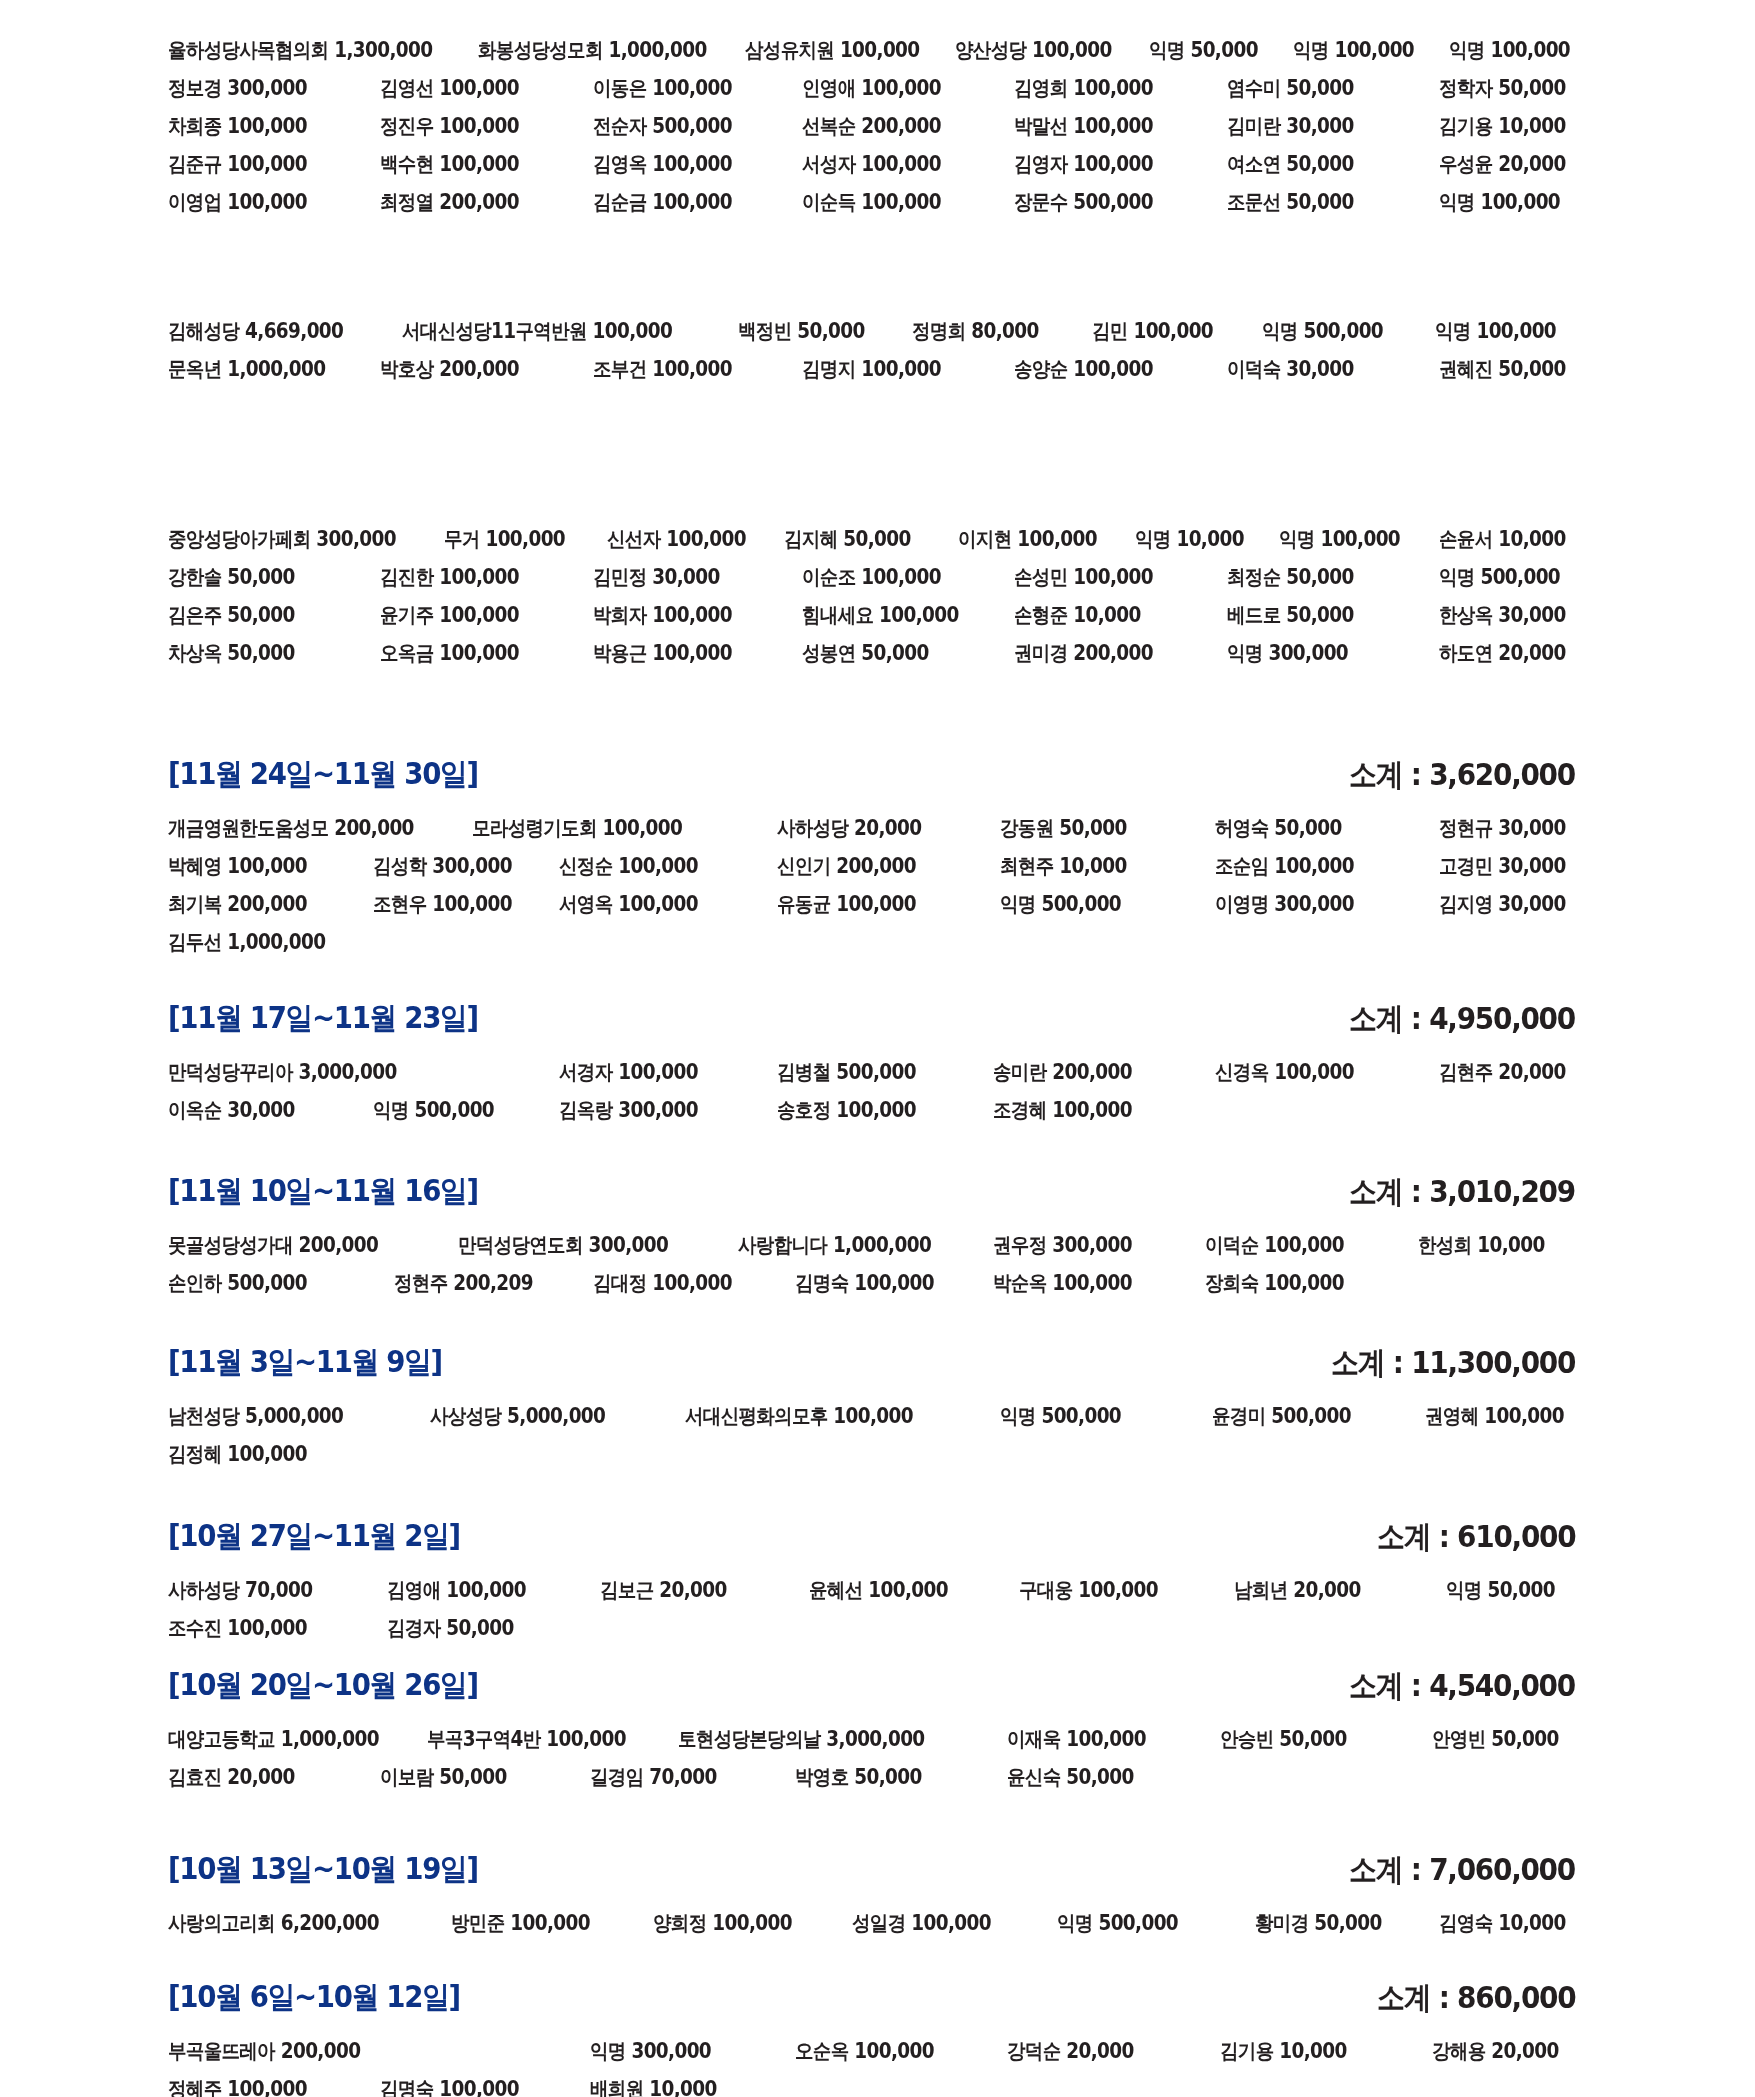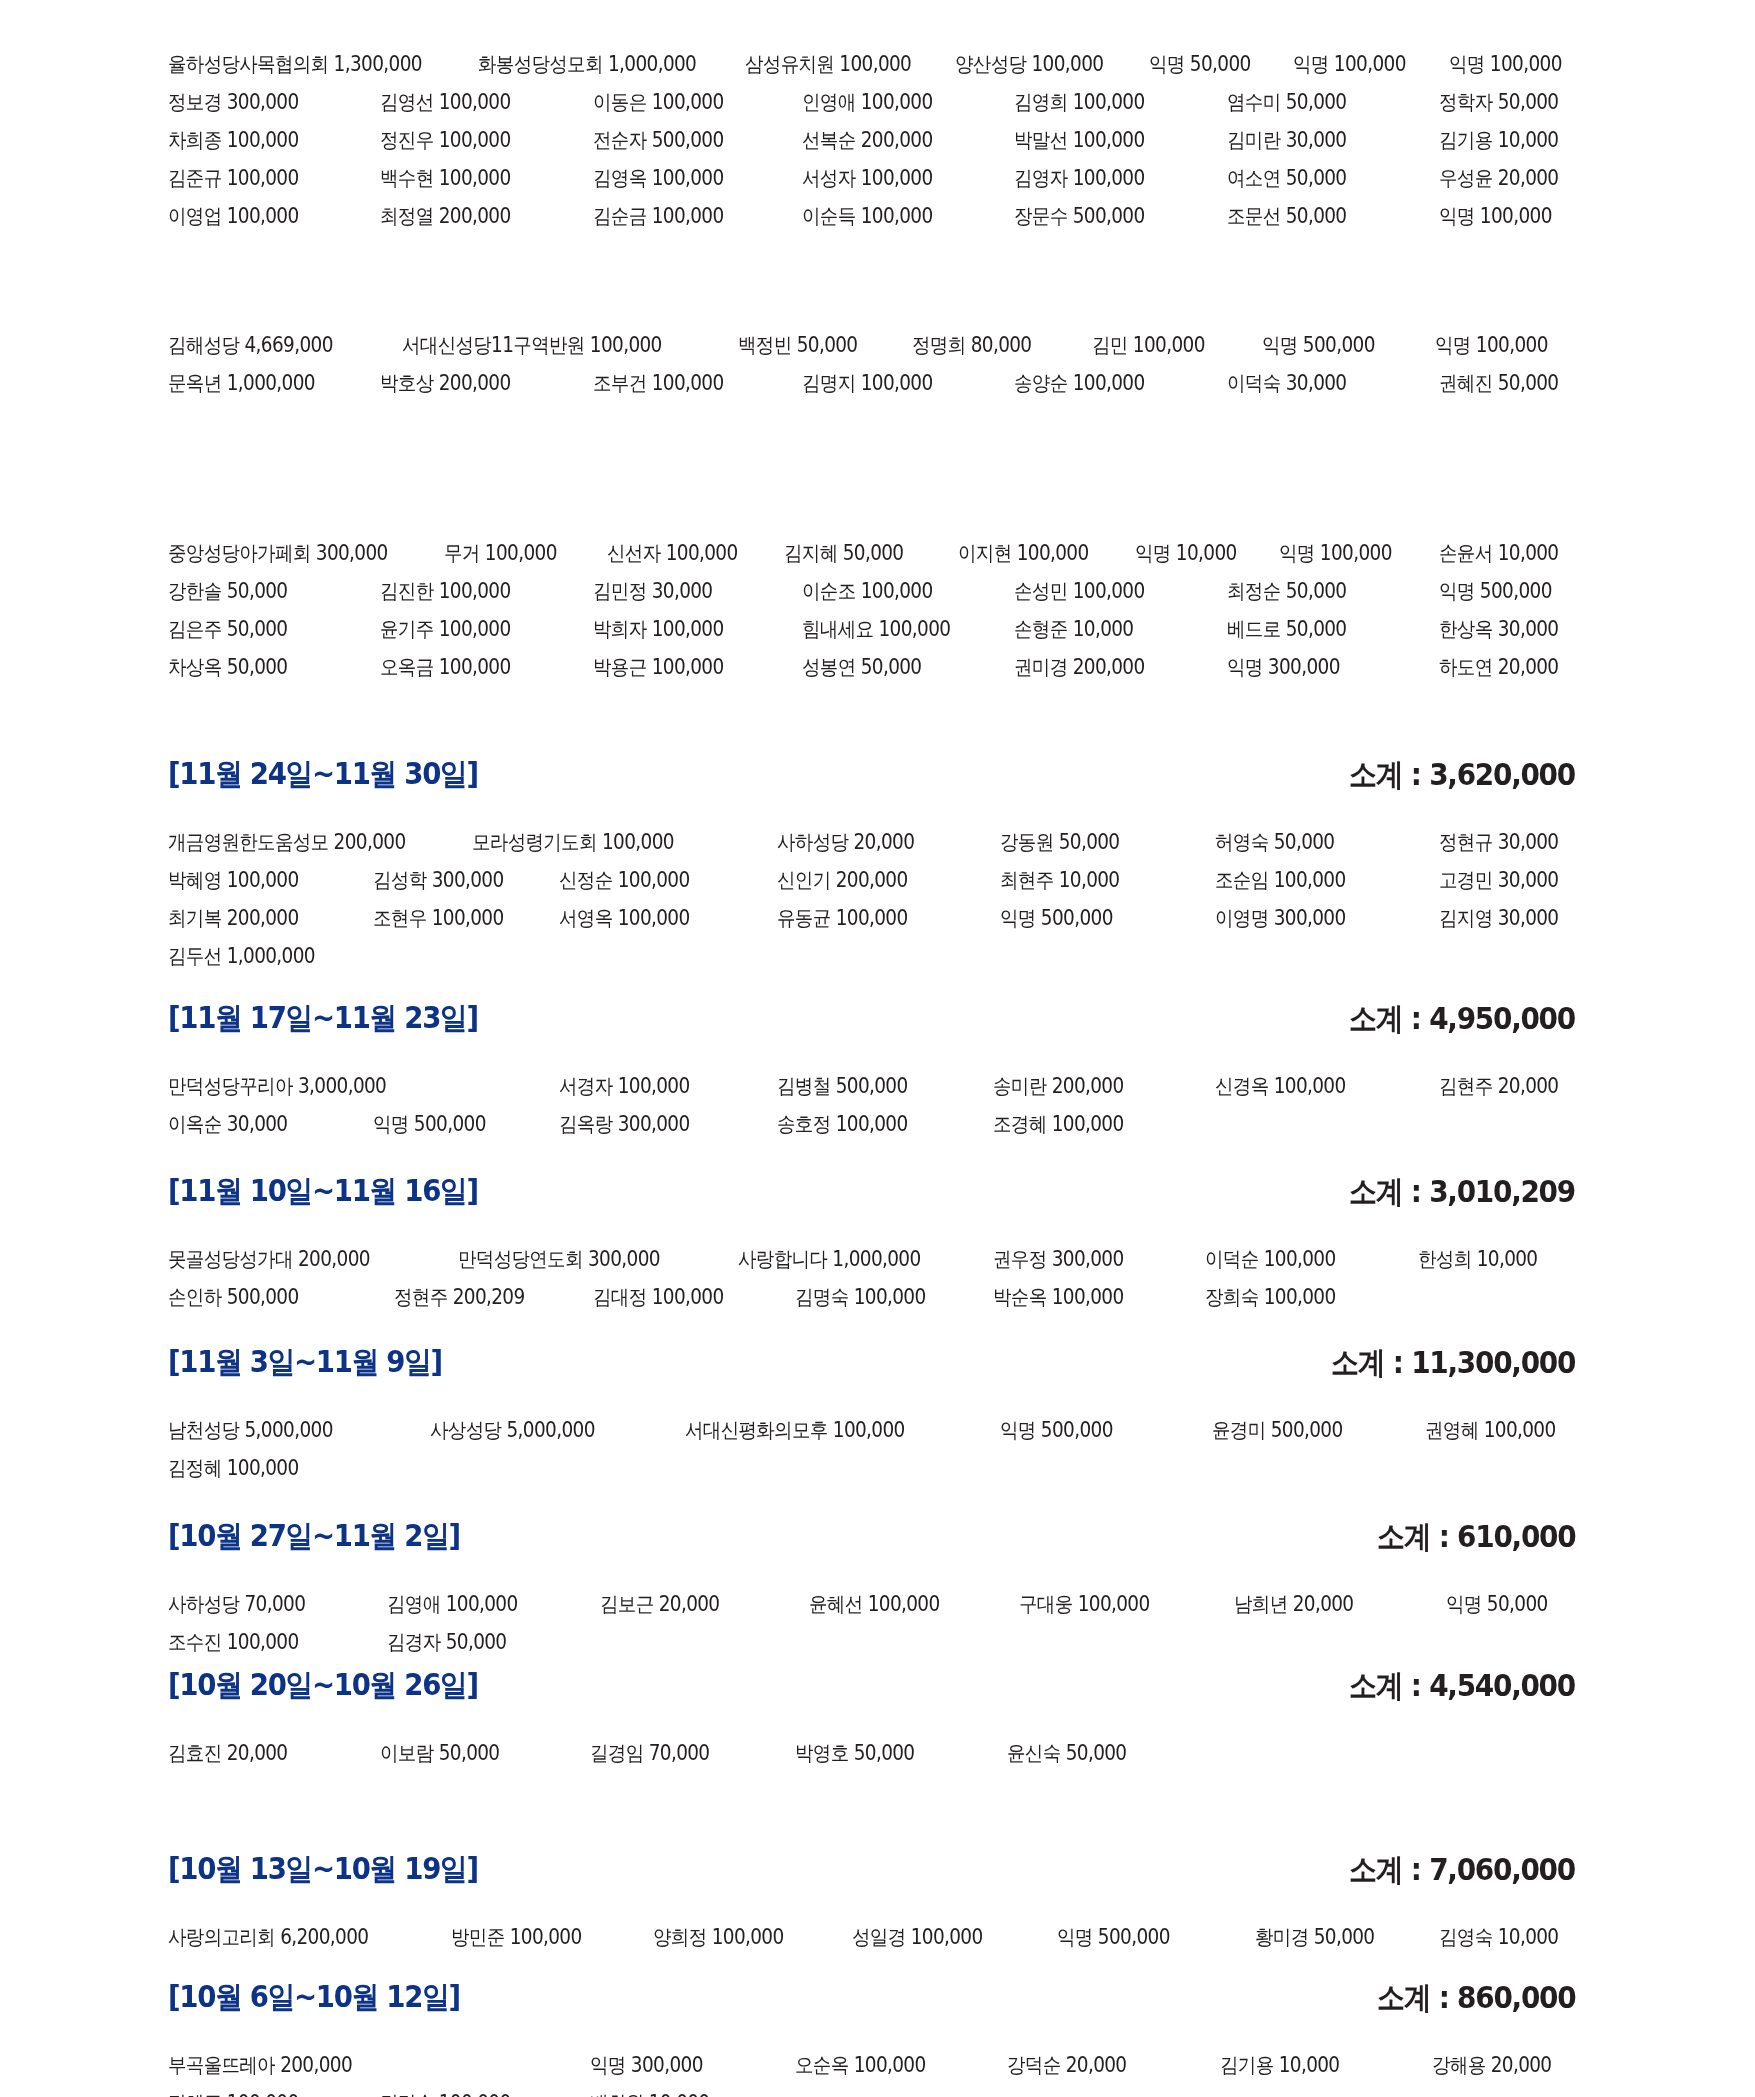--- a/index.html
+++ b/index.html
@@ -4,21 +4,21 @@
 <style>
   html, body { margin:0; padding:0; background:#ffffff; }
   body { width:1756px; height:2097px; position:relative; overflow:hidden;
          font-family:"DejaVu Sans","Liberation Sans",sans-serif; color:#231f20; }
   .section { position:absolute; left:168px; width:1407px; }
   .sec-head { position:relative; height:42px; }
   .period { position:absolute; left:0; top:0; font-size:30px; font-weight:bold; color:#0d3386;
             letter-spacing:-1.4px; transform:scaleX(0.92); transform-origin:left center; white-space:nowrap; }
   .subtotal { position:absolute; right:0; top:0; font-size:31px; font-weight:bold; color:#231f20;
               letter-spacing:-1.4px; transform:scaleX(0.9); transform-origin:right center; white-space:nowrap; }
-  .rows { position:relative; margin-top:32px; }
+  .rows { position:relative; margin-top:18px;font-weight:bold; }
   .row { position:relative; height:38px; }
   .entry { position:absolute; top:0; font-size:20.5px; white-space:nowrap; letter-spacing:-0.7px;
            transform:scaleX(0.9); transform-origin:left center; color:#231f20; }
 </style>
 </head>
 <body>
 
 <div id="doc">
     <div class="section" style="top: 18.4px;">
     <div class="rows">
@@ -256,20 +256,28 @@
         </div>
       </div>
   </div>
     <div class="section" style="top: 1665px;">
     <div class="sec-head">
       <span class="period" style="color: rgb(13, 51, 134);">[10월 20일~10월 26일]</span>
       <span class="subtotal">소계 : 4,540,000</span>
     </div>
     <div class="rows">
         <div class="row">
+          <span class="entry" style="left: 0px;">대양고등학교 1,000,000</span>
+          <span class="entry" style="left: 259px;">부곡3구역4반 100,000</span>
+          <span class="entry" style="left: 510px;">토현성당본당의날 3,000,000</span>
+          <span class="entry" style="left: 839px;">이재욱 100,000</span>
+          <span class="entry" style="left: 1052px;">안승빈 50,000</span>
+          <span class="entry" style="left: 1264px;">안영빈 50,000</span>
+        </div>
+        <div class="row">
           <span class="entry" style="left: 0px;">김효진 20,000</span>
           <span class="entry" style="left: 212px;">이보람 50,000</span>
           <span class="entry" style="left: 422px;">길경임 70,000</span>
           <span class="entry" style="left: 627px;">박영호 50,000</span>
           <span class="entry" style="left: 839px;">윤신숙 50,000</span>
         </div>
       </div>
   </div>
     <div class="section" style="top: 1849px;">
     <div class="sec-head">

